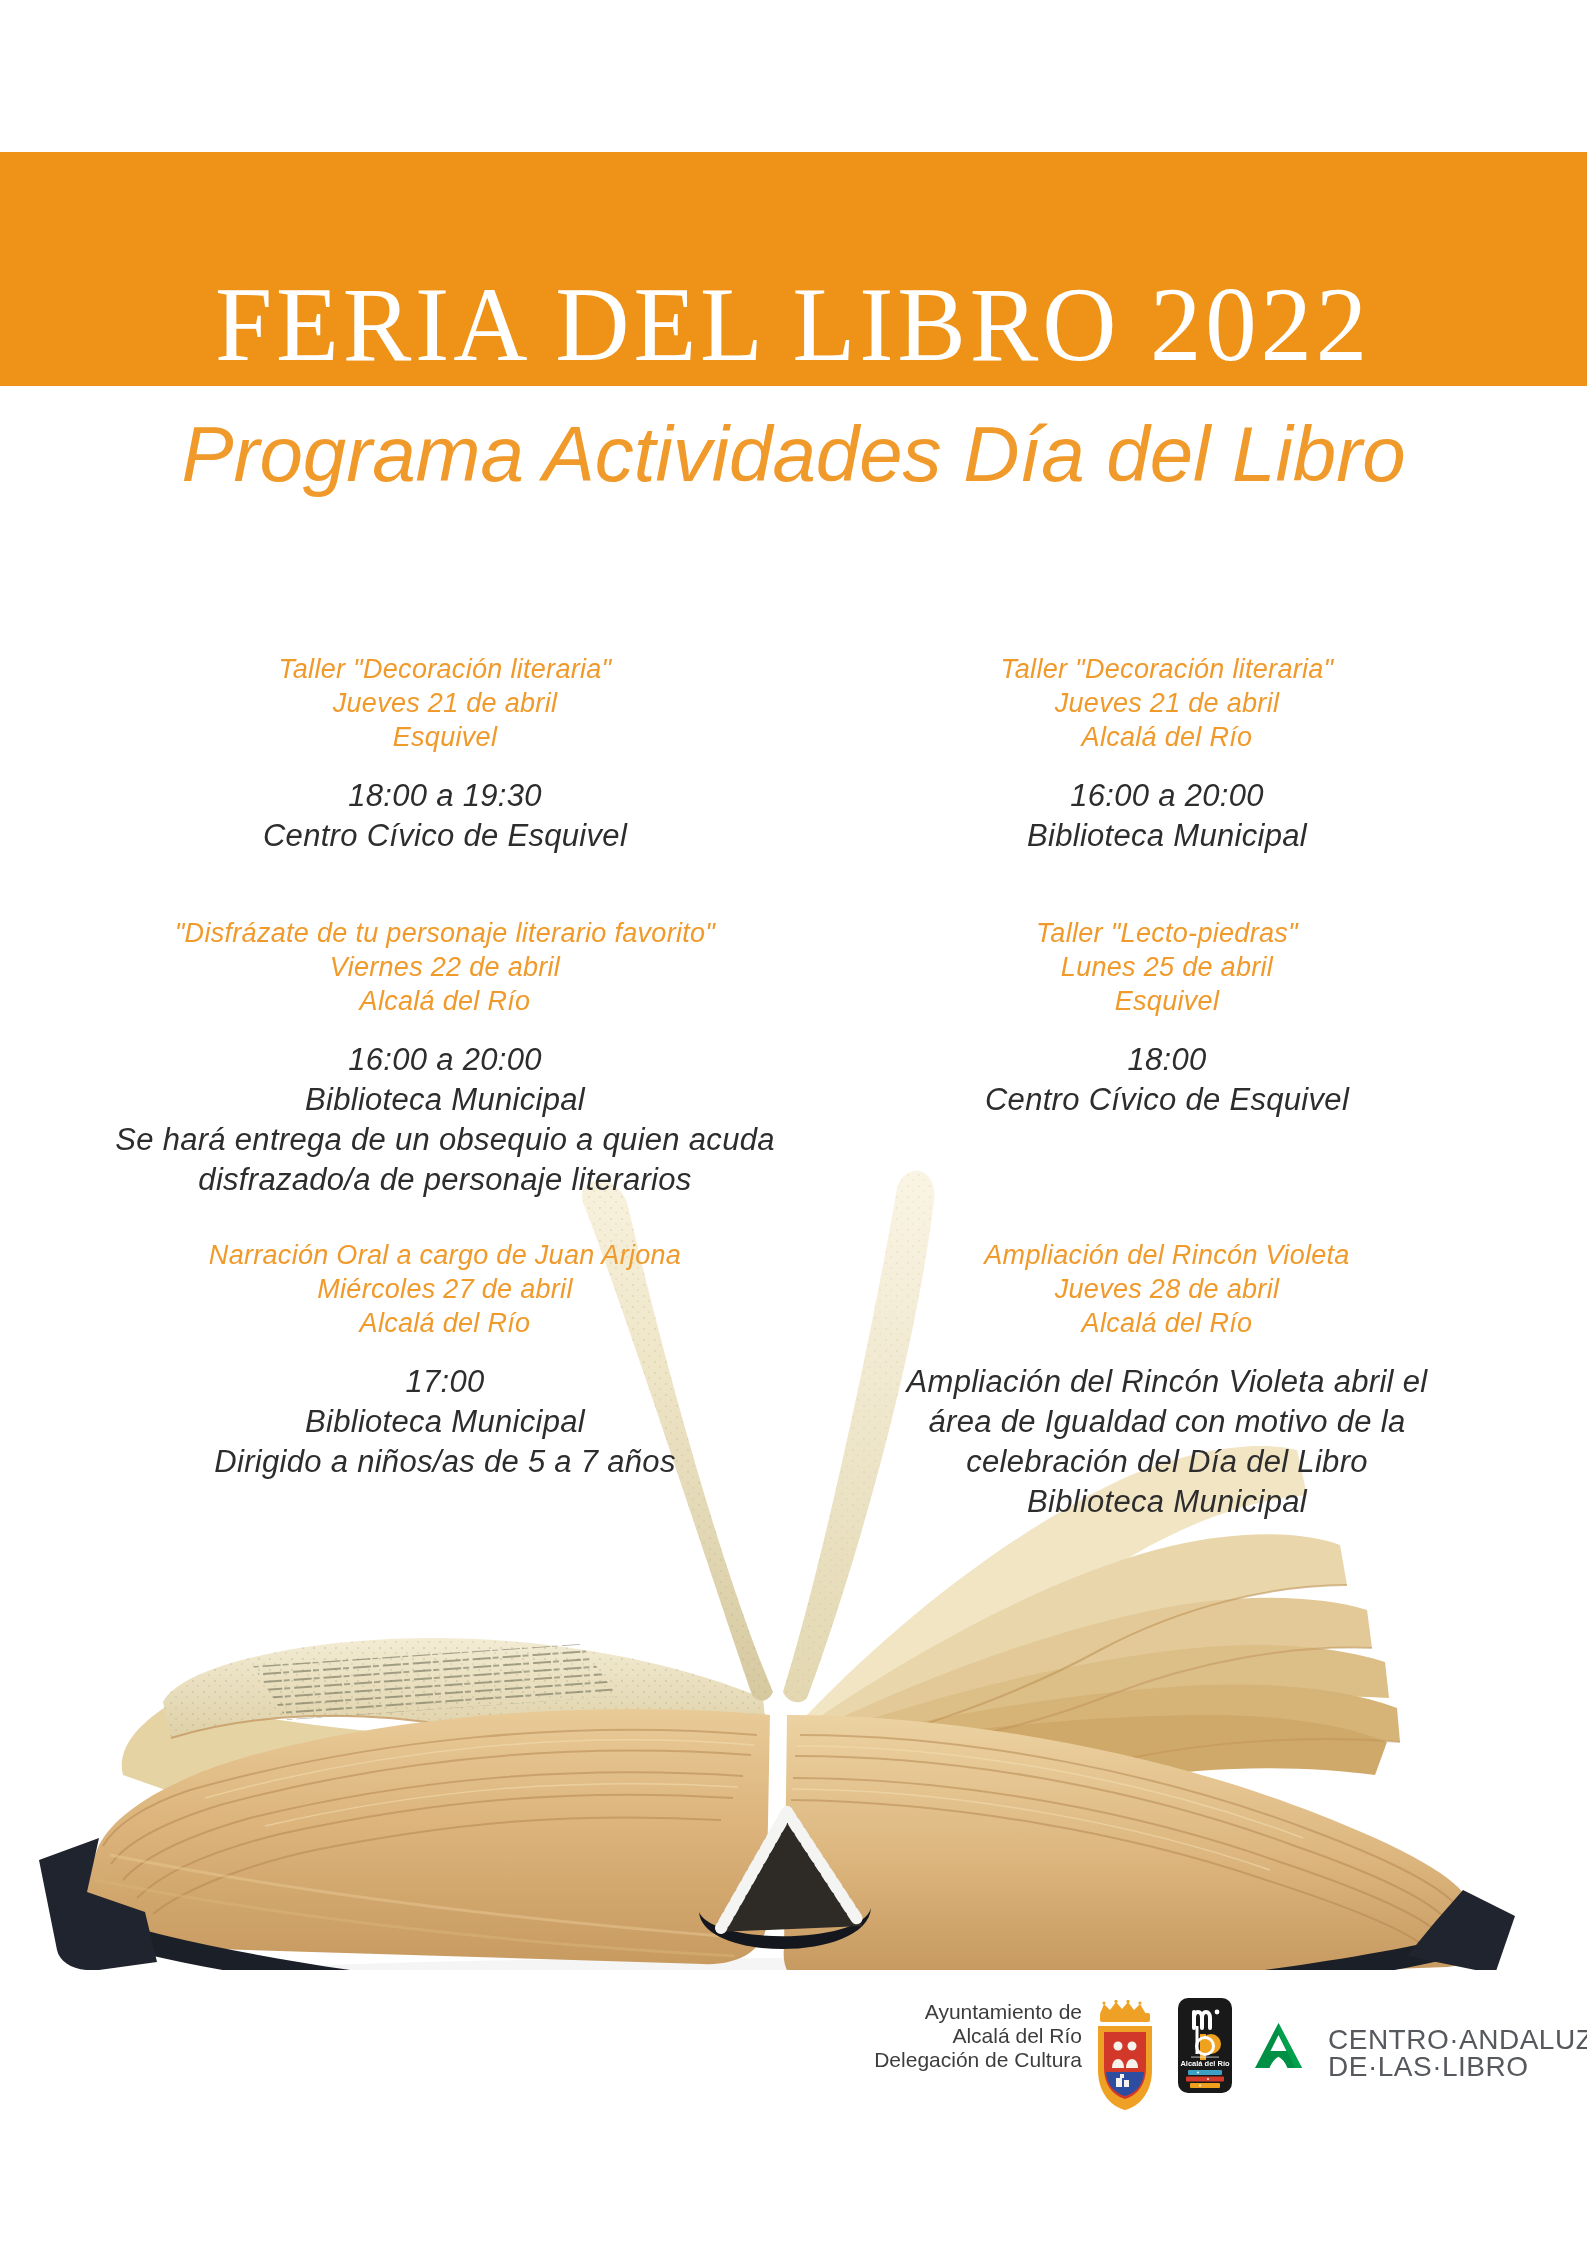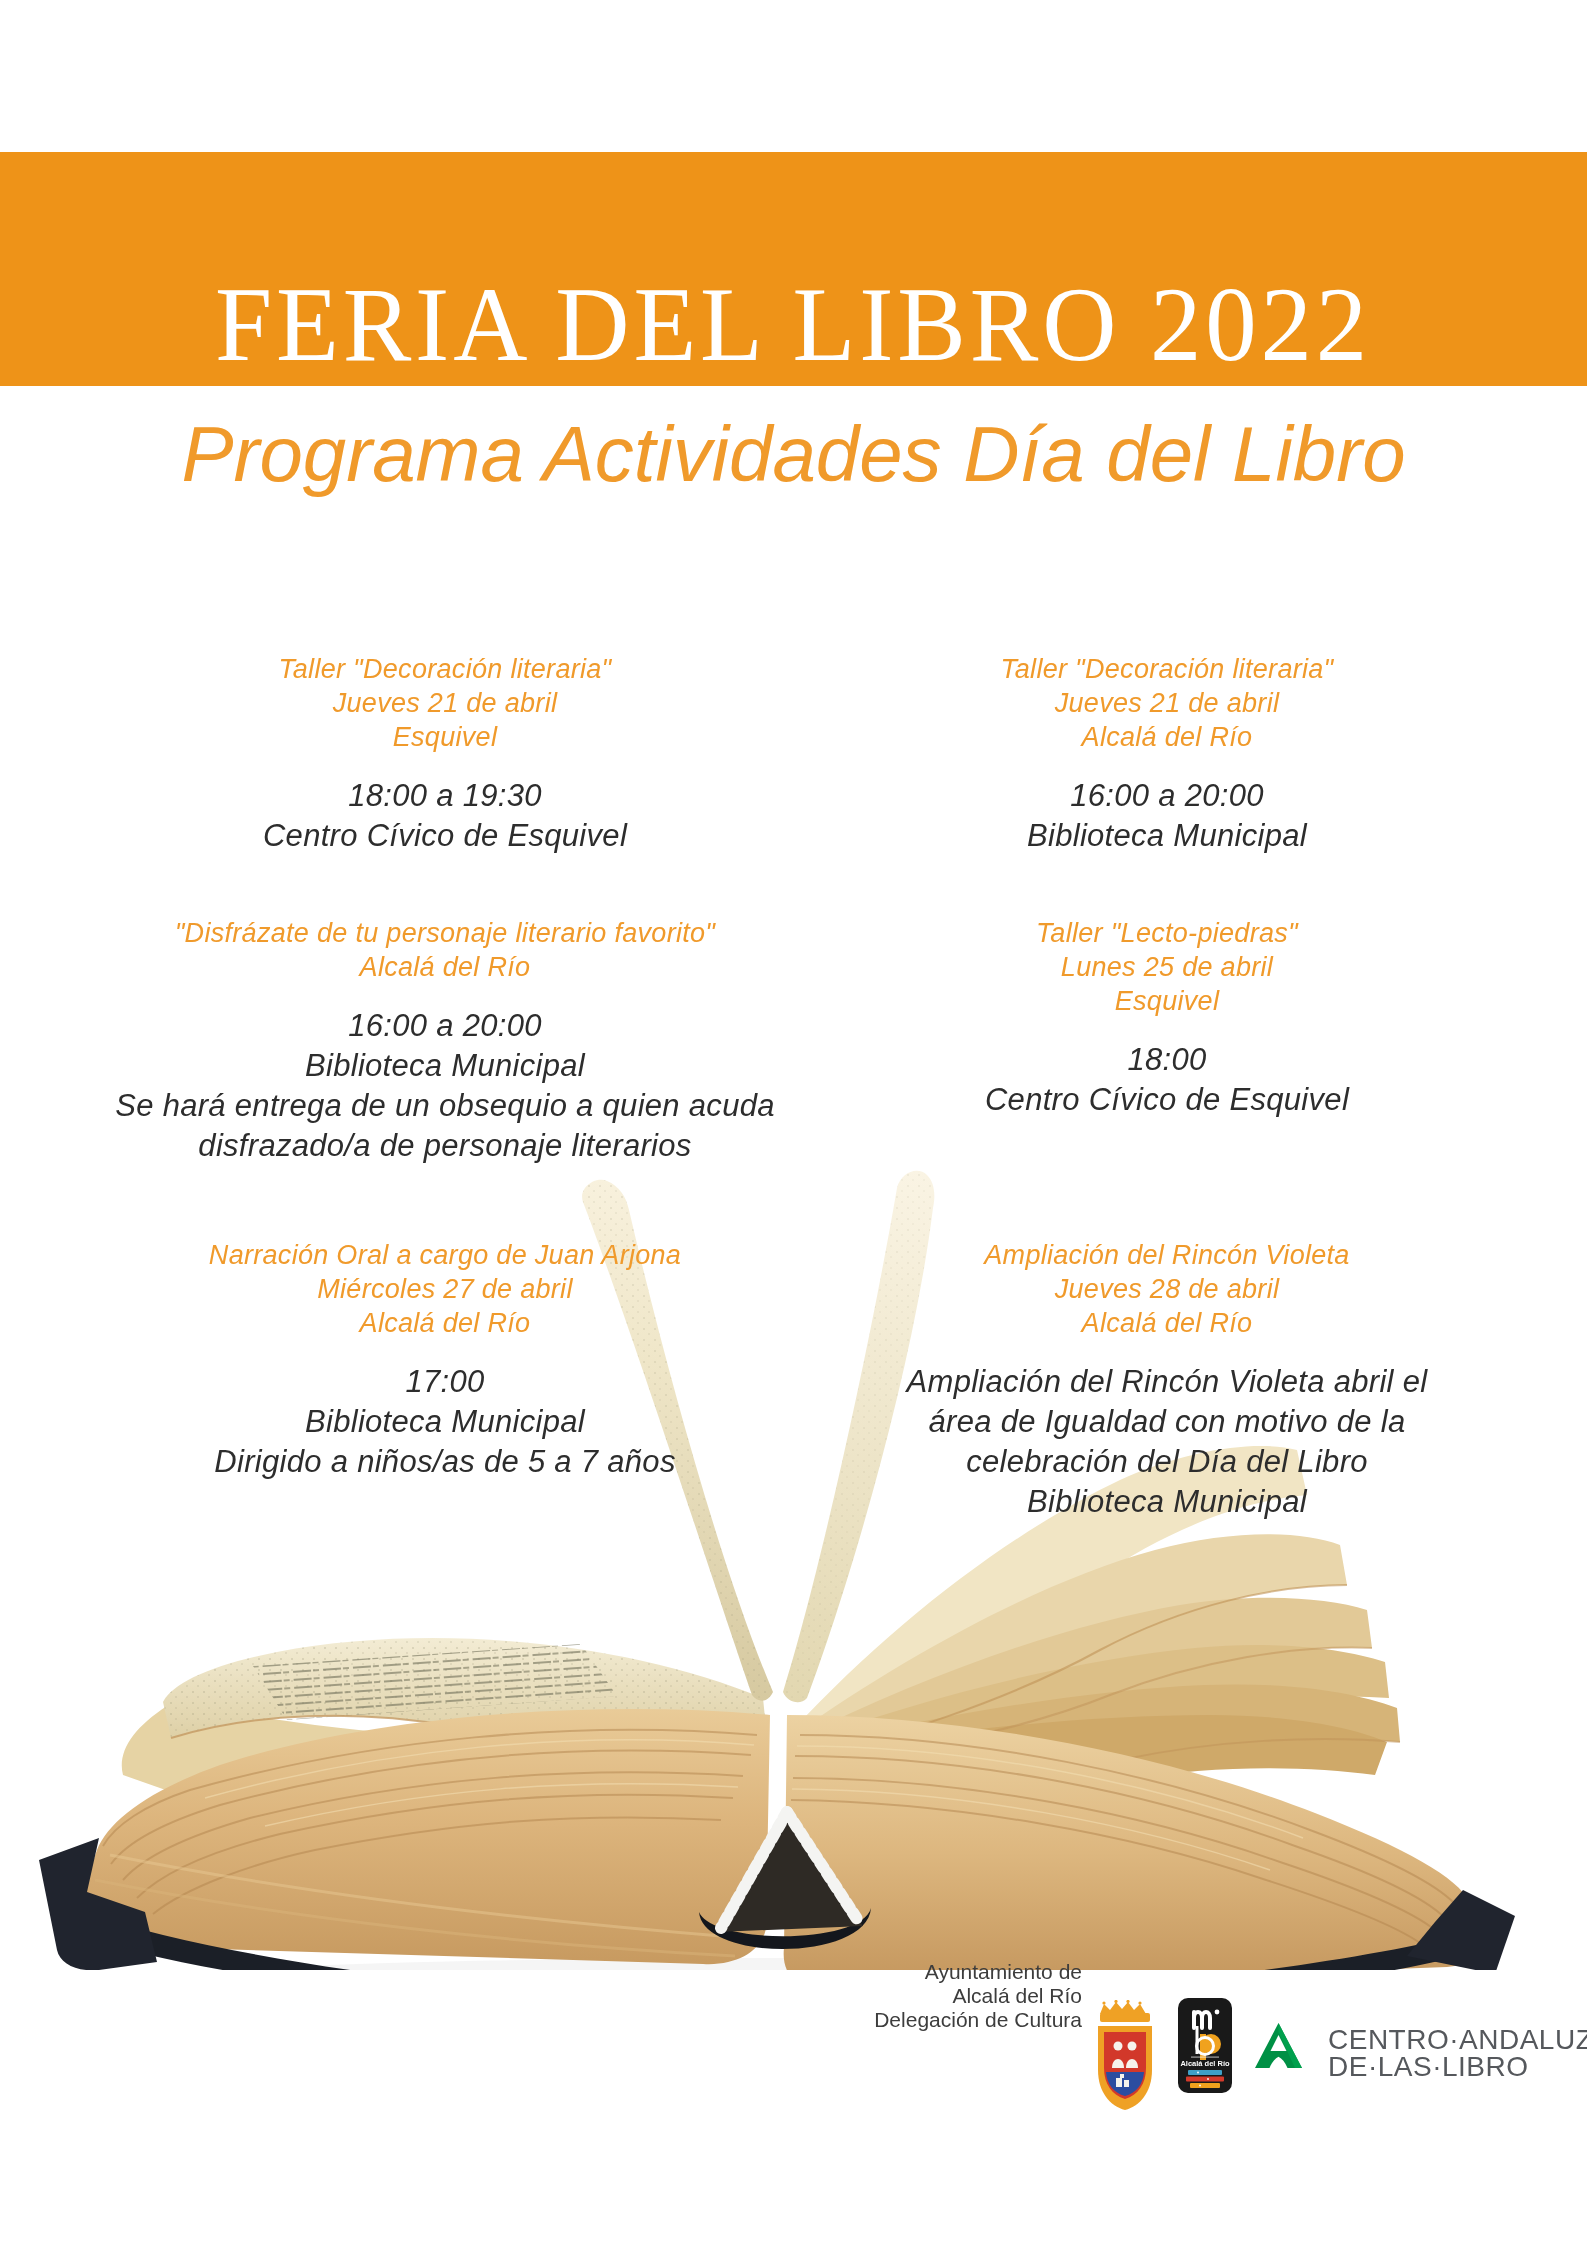--- a/index.html
+++ b/index.html
@@ -11,21 +11,21 @@
           letter-spacing:4px;white-space:nowrap;transform:scaleX(.97);}
   .subtitle{position:absolute;left:0;top:398px;width:1587px;text-align:center;font-style:italic;
           color:#F09A2B;font-size:78px;line-height:112px;z-index:2;white-space:nowrap;}
   .book-wrap{position:absolute;left:15px;top:1150px;width:1550px;height:820px;z-index:0;}
   .event{position:absolute;text-align:center;font-style:italic;letter-spacing:.3px;z-index:2;}
   .event .hl{color:#F09A2B;font-size:27px;line-height:34px;}
   .event .details{margin-top:22px;color:#2D2D2D;font-size:31px;line-height:40px;}
   .col-l{left:110px;width:670px;}
   .col-r{left:872px;width:590px;}
   .row-1{top:652px;} .row-2{top:916px;} .row-3{top:1238px;}
-  .org-lines{position:absolute;left:782px;top:1960px;width:300px;text-align:right;
+  .org-lines{position:absolute;left:782px;top:2000px;width:300px;text-align:right;
           font-size:21px;line-height:24px;color:#3D3D3D;z-index:2;}
   .crest{position:absolute;left:1094px;top:2000px;z-index:2;}
   .bp-logo{position:absolute;left:1178px;top:1998px;z-index:2;}
   .junta-logo{position:absolute;left:1255px;top:2023px;z-index:2;}
   .cal-lines{position:absolute;left:1328px;top:2026px;font-size:28px;line-height:27px;
           letter-spacing:.5px;color:#55585C;z-index:2;white-space:nowrap;}
 </style>
 </head>
 <body>
 
@@ -148,20 +148,21 @@
     <div class="hl">Jueves 21 de abril</div>
     <div class="hl">Alcalá del Río</div>
     <div class="details">
       <div>16:00 a 20:00</div>
       <div>Biblioteca Municipal</div>
     </div>
   </div>
 
   <div class="event col-l row-2">
     <div class="hl">"Disfrázate de tu personaje literario favorito"</div>
+    <div class="hl">Viernes 22 de abril</div>
     <div class="hl">Alcalá del Río</div>
     <div class="details">
       <div>16:00 a 20:00</div>
       <div>Biblioteca Municipal</div>
       <div>Se hará entrega de un obsequio a quien acuda disfrazado/a de personaje literarios</div>
     </div>
   </div>
   <div class="event col-r row-2">
     <div class="hl">Taller "Lecto-piedras"</div>
     <div class="hl">Lunes 25 de abril</div>

